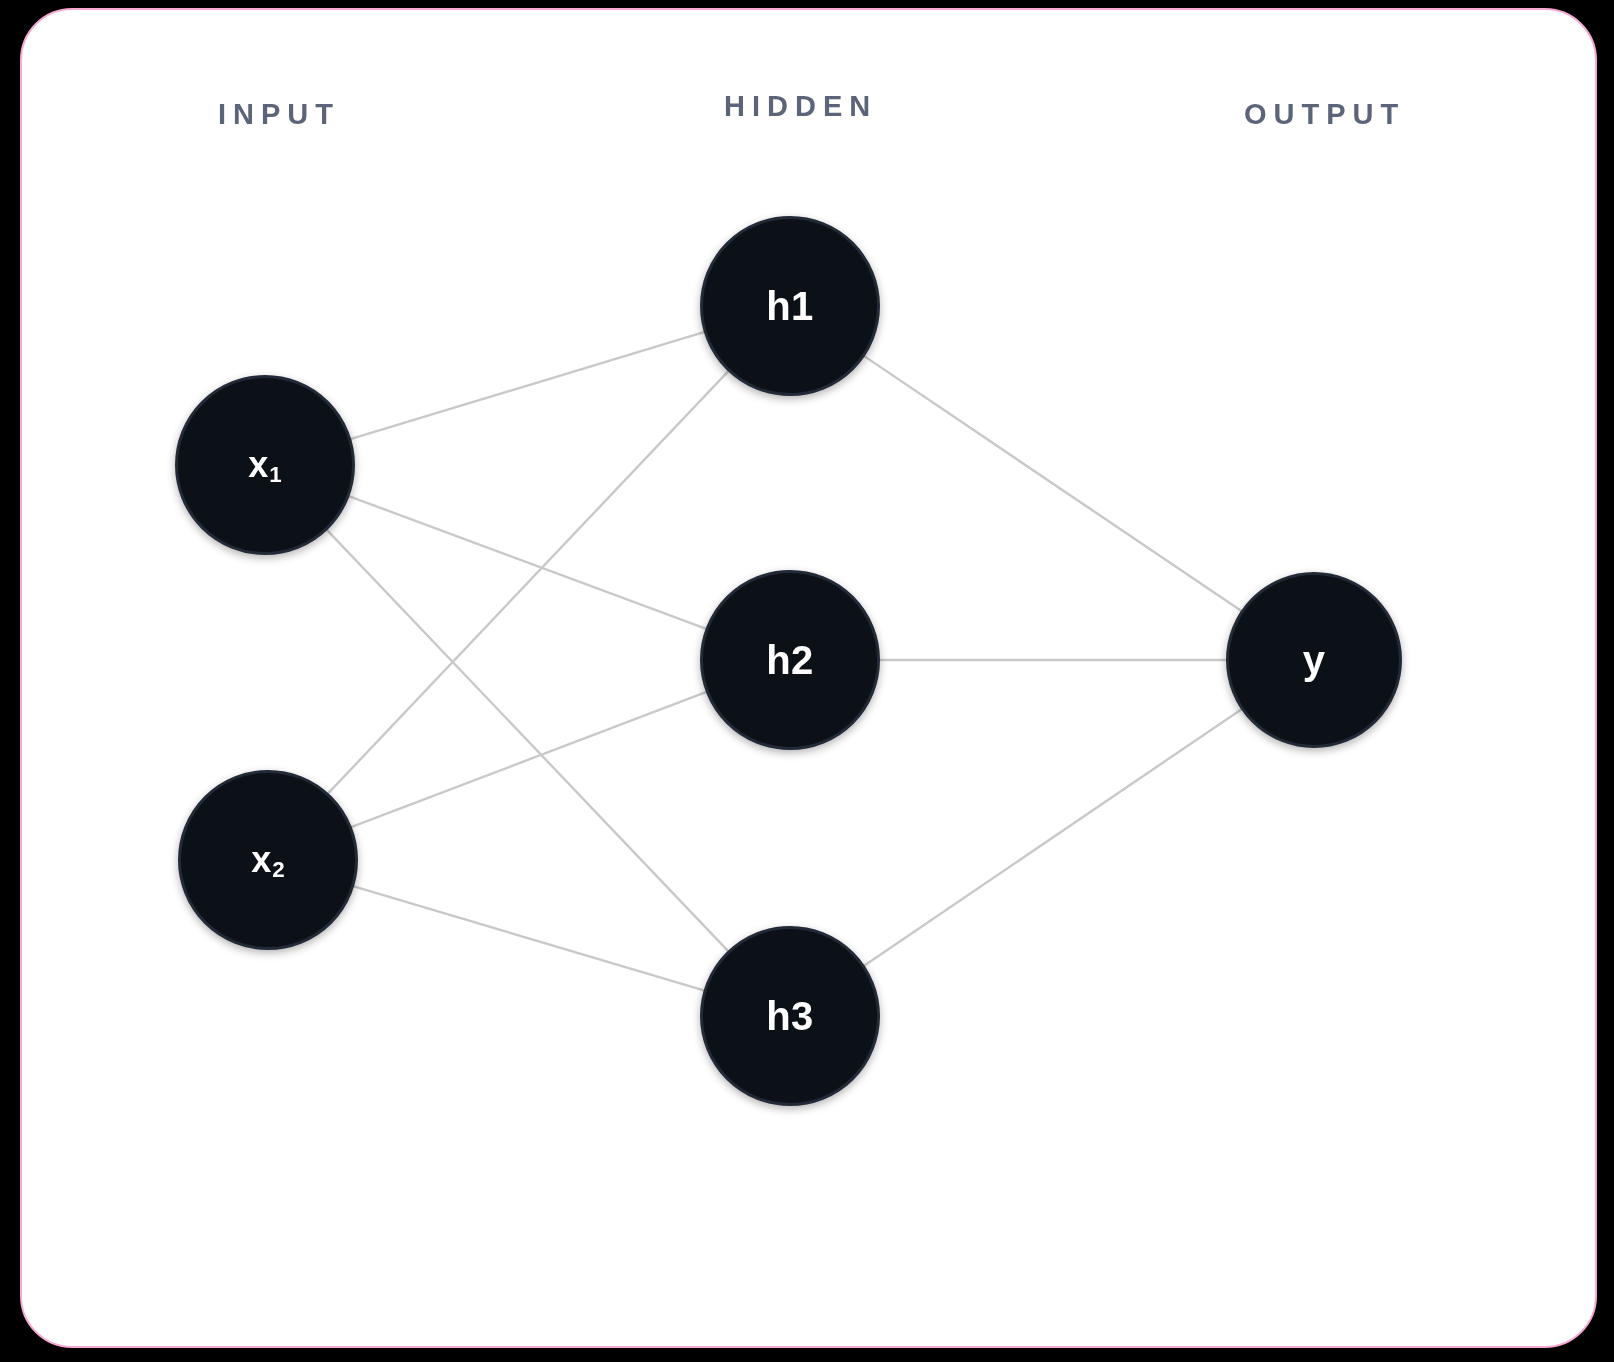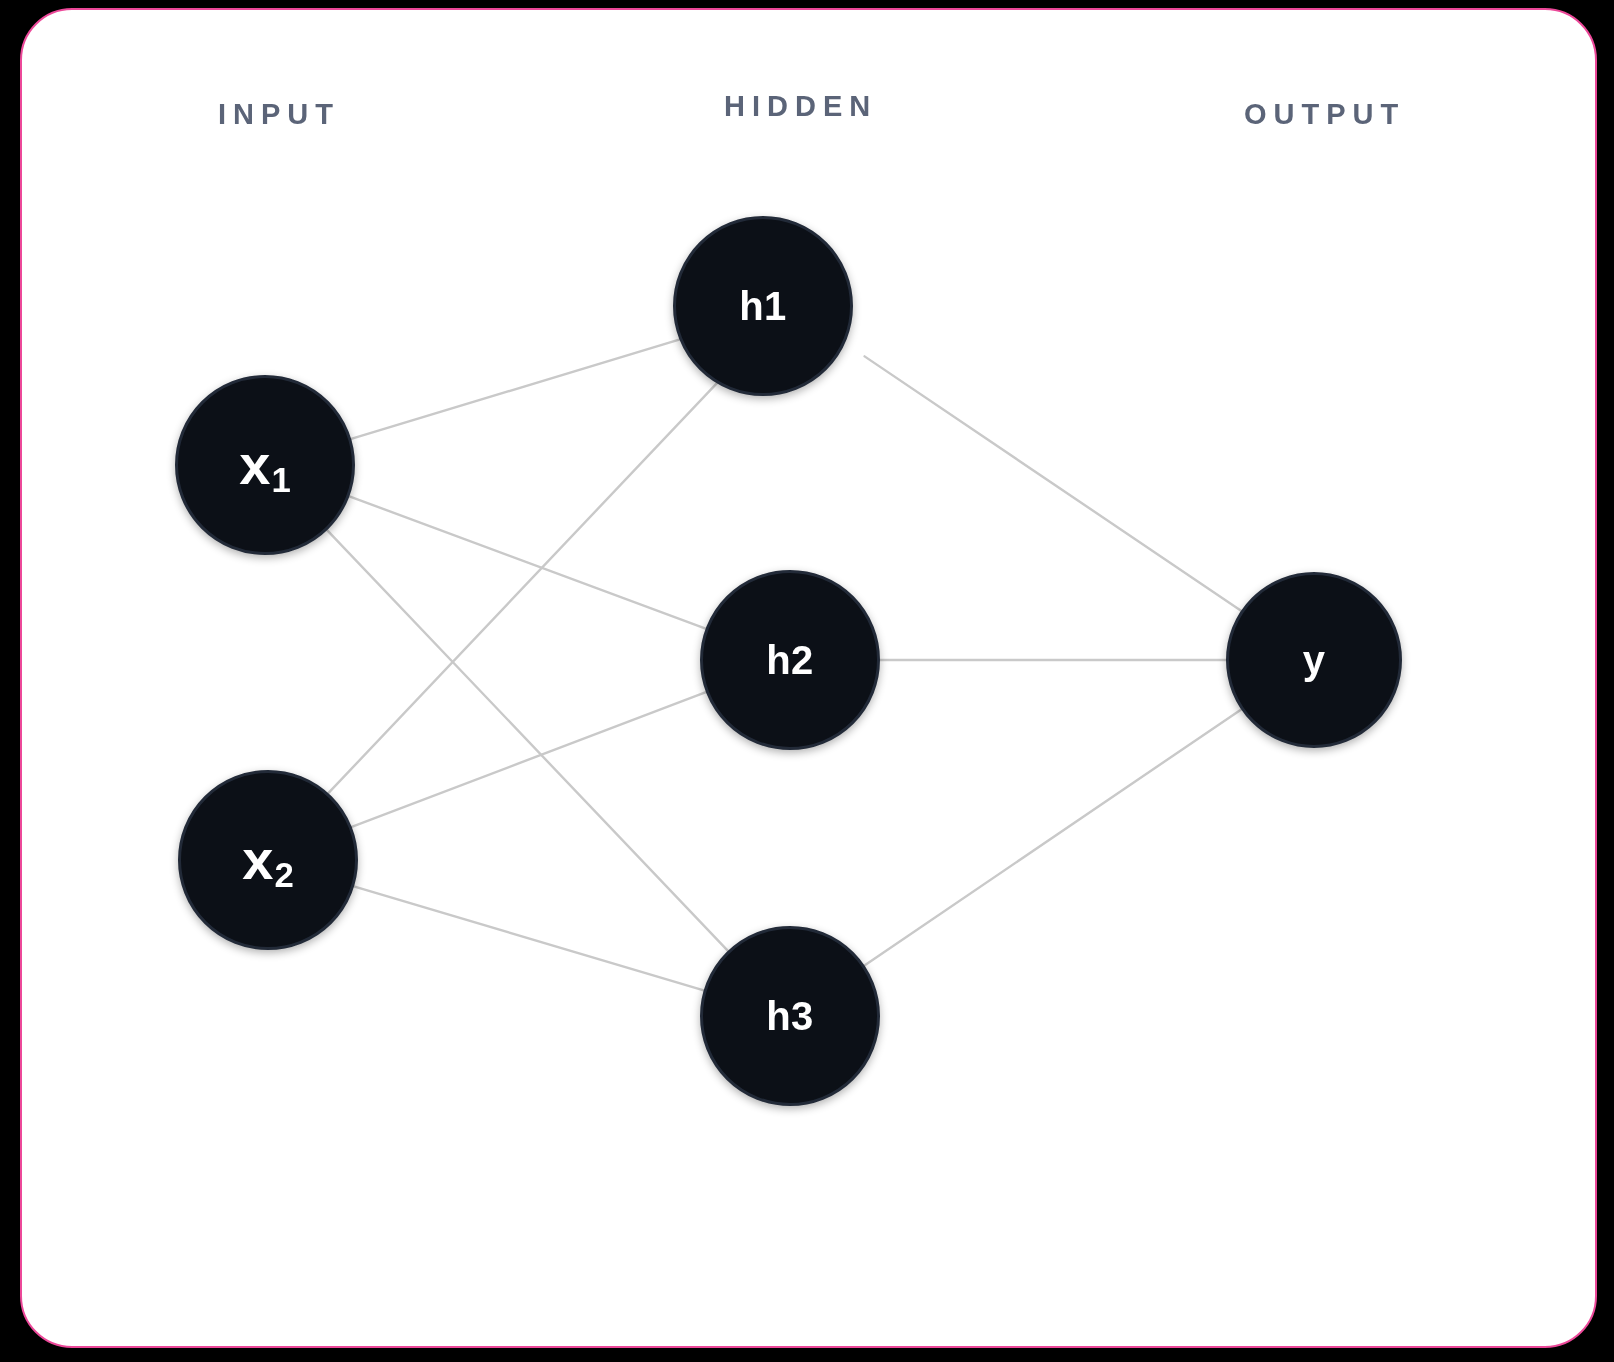--- a/index.html
+++ b/index.html
@@ -23,21 +23,21 @@
   }
 
   
   #card {
     position: absolute;
     left: 20px;
     top: 8px;
     width: 1577px;
     height: 1340px;
     background: #ffffff;
-    border: 2px solid #ec4899;
+    border: 2px solid #f9a8d4;
     border-radius: 52px;
     box-sizing: border-box;
     overflow: hidden;
   }
 
   
   .layer-label {
     position: absolute;
     color: #5b6478;
     font-size: 29px;
@@ -79,21 +79,21 @@
   }
   .node-label {
     color: #ffffff;
     font-weight: bold;
     font-size: 40px;
     letter-spacing: 0.5px;
     line-height: 1;
     font-family: "Liberation Sans", sans-serif;
     user-select: none;
   }
-  .node-label.has-sub { font-size: 56px; }
+  .node-label.has-sub { font-size: 36px; }
   .node-label sub {
     font-size: 0.62em;
     font-weight: bold;
     vertical-align: baseline;
     position: relative;
     bottom: -0.22em;
     left: 0.02em;
   }
 </style>
 </head>
@@ -118,21 +118,21 @@
     <div class="layer-label" id="label-hidden">HIDDEN</div>
     <div class="layer-label" id="label-output">OUTPUT</div>
 
     <div id="nodes">
         <div class="node" style="left: 153px; top: 365px; width: 180px; height: 180px;">
           <span class="node-label has-sub">x<sub>1</sub></span>
         </div>
         <div class="node" style="left: 156px; top: 760px; width: 180px; height: 180px;">
           <span class="node-label has-sub">x<sub>2</sub></span>
         </div>
-        <div class="node" style="left: 651px; top: 206px; width: 180px; height: 180px;">
+        <div class="node" style="left: 678px; top: 206px; width: 180px; height: 180px;">
           <span class="node-label">h1</span>
         </div>
         <div class="node" style="left: 678px; top: 560px; width: 180px; height: 180px; text-align: right;">
           <span class="node-label">h2</span>
         </div>
         <div class="node" style="left: 678px; top: 916px; width: 180px; height: 180px;">
           <span class="node-label">h3</span>
         </div>
         <div class="node" style="left: 1204px; top: 562px; width: 176px; height: 176px;">
           <span class="node-label">y</span>

